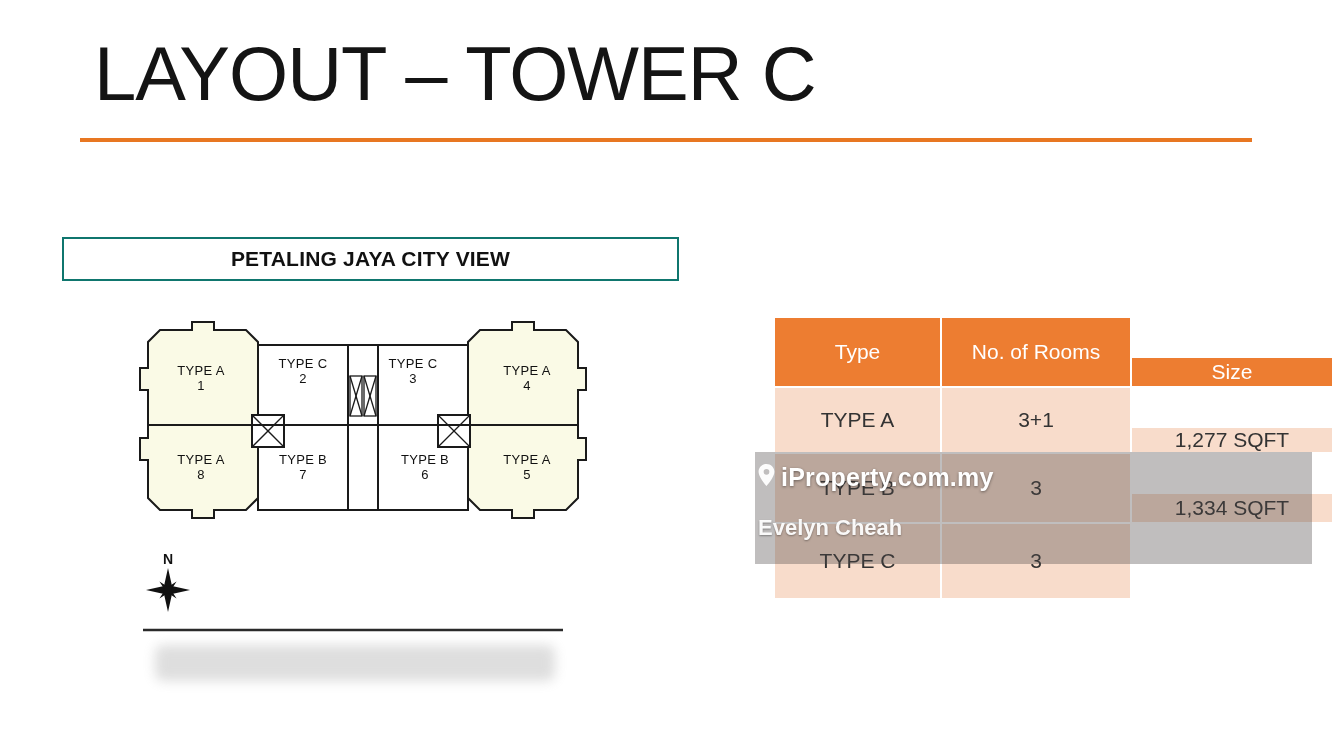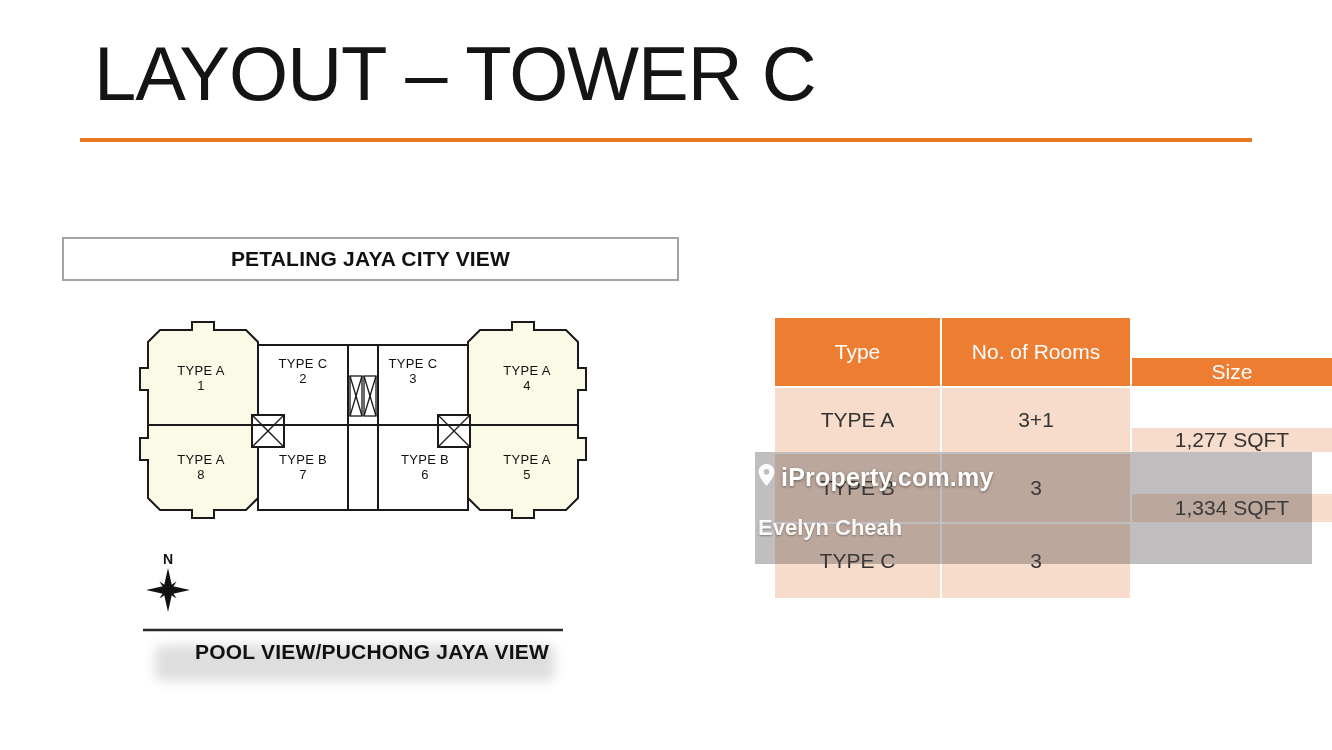--- a/index.html
+++ b/index.html
@@ -5,21 +5,21 @@
   html,body{margin:0;padding:0;background:#fff;}
   body{font-family:"Liberation Sans", sans-serif;}
   .slide{position:relative;width:1332px;height:750px;background:#fff;overflow:hidden;}
   .abs{position:absolute;}
 
   
   .slide-title{left:86px;top:30px;font-size:76px;font-weight:400;letter-spacing:-1px;color:#141414;white-space:nowrap;margin-left:8px;}
   .title-rule{left:80px;top:138px;width:1172px;height:4px;background:var(--accent,#E87722);}
 
   
-  .pj-box{left:62px;top:237px;width:613px;height:40px;border:2px solid #a3a3a3;display:flex;align-items:center;justify-content:center;}
+  .pj-box{left:62px;top:237px;width:613px;height:40px;border:2px solid #0f766e;display:flex;align-items:center;justify-content:center;}
   .pj-box span{font-size:21px;font-weight:600;color:#111;letter-spacing:0.2px;}
 
   
   .plan-svg{left:62px;top:312px;}
   .unitA{fill:var(--unit-a-fill,#FAFAE6);stroke:#1a1a1a;stroke-width:2;}
   .unitW{fill:#ffffff;stroke:#1a1a1a;stroke-width:2;}
   .thin{stroke:#1a1a1a;stroke-width:1.3;fill:none;}
   .unit-label{width:90px;text-align:center;font-size:13px;line-height:15px;font-weight:500;color:#111;letter-spacing:0.3px;z-index:3;}
   .tower-label{left:62px;top:576px;width:620px;text-align:center;font-size:24px;font-weight:500;letter-spacing:7px;color:#1b1b1b;z-index:3;}
   .ghost-blur{left:155px;top:645px;width:400px;height:36px;background:#9a9a9a;opacity:0.32;filter:blur(6px);border-radius:8px;z-index:1;}
@@ -115,21 +115,20 @@
   <div class="abs unit-label" style="left:380px;top:452px;">
     <div>TYPE B</div>
     <div>6</div>
   </div>
   <div class="abs unit-label" style="left:482px;top:452px;">
     <div>TYPE A</div>
     <div>5</div>
   </div>
 
   <div class="abs ghost-blur"></div>
-  <div class="abs pool-label">POOL VIEW/PUCHONG JAYA VIEW</div>
 
   <div class="abs props-table">
     <div class="cell th">Type</div>
     <div class="cell th">No. of Rooms</div>
     <div class="cell th last">Size</div>
 
     <div class="cell td">TYPE A</div>
     <div class="cell td">3+1</div>
     <div class="cell td last">1,277 SQFT</div>
 

